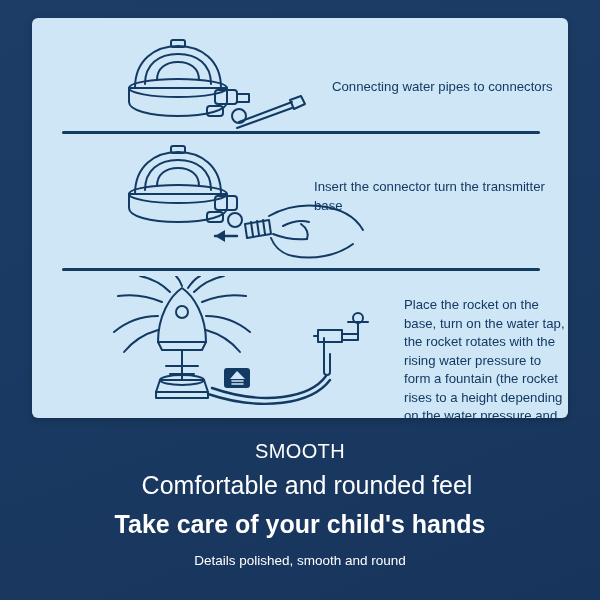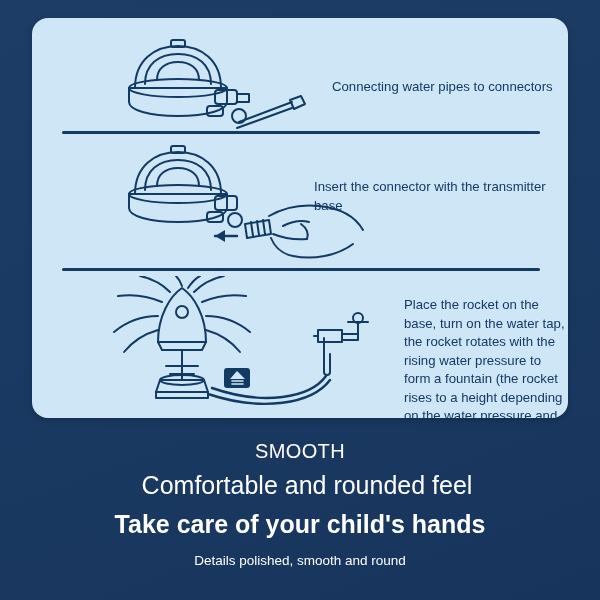--- a/index.html
+++ b/index.html
@@ -20,21 +20,21 @@
     background: linear-gradient(160deg, #1d3c66 0%, #1b3a63 40%, #17355c 100%);
   }
   
   .card {
     position: absolute;
     left: 32px;
     top: 18px;
     width: 536px;
     height: 400px;
     background: #cfe6f7;
-    border-radius: 16px;
+    border-radius: 6px;
     box-shadow: 0 2px 6px rgba(0,0,0,0.22);
     overflow: hidden;
   }
   .divider {
     position: absolute;
     left: 30px;
     width: 478px;
     height: 3px;
     background: #123a63;
     border-radius: 2px;
@@ -148,21 +148,21 @@
 
         <path d="M158 86 L182 82 L184 96 L160 100 Z"></path>
         <path d="M164 84 L166 98 M170 83 L172 97 M176 82 L178 96"></path>
 
         <path d="M182 78 C196 70 214 66 232 68 C252 70 268 78 276 92"></path>
         <path d="M186 96 C196 100 208 102 220 101"></path>
         <path d="M184 100 C188 110 196 116 206 118 C226 122 250 118 266 106"></path>
         <path d="M196 88 C204 84 214 82 222 84"></path>
         <path d="M214 86 C220 90 222 96 220 101"></path>
       </svg>
-      <div class="step-text" id="step2-text">Insert the connector with the transmitter base</div>
+      <div class="step-text" id="step2-text">Insert the connector turn the transmitter base</div>
     </div>
 
     <div class="divider d2"></div>
 
     <div class="step">
       <svg class="art" style="left:30px; top:258px;" width="360" height="140" viewBox="0 0 360 140" fill="none" stroke="#123a63" stroke-width="2" stroke-linecap="round" stroke-linejoin="round">
 
         <path d="M96 66 C96 40 108 20 120 12 C132 20 144 40 144 66 Z"></path>
         <path d="M96 66 L144 66 L140 74 L100 74 Z"></path>
         <circle cx="120" cy="36" r="6"></circle>

